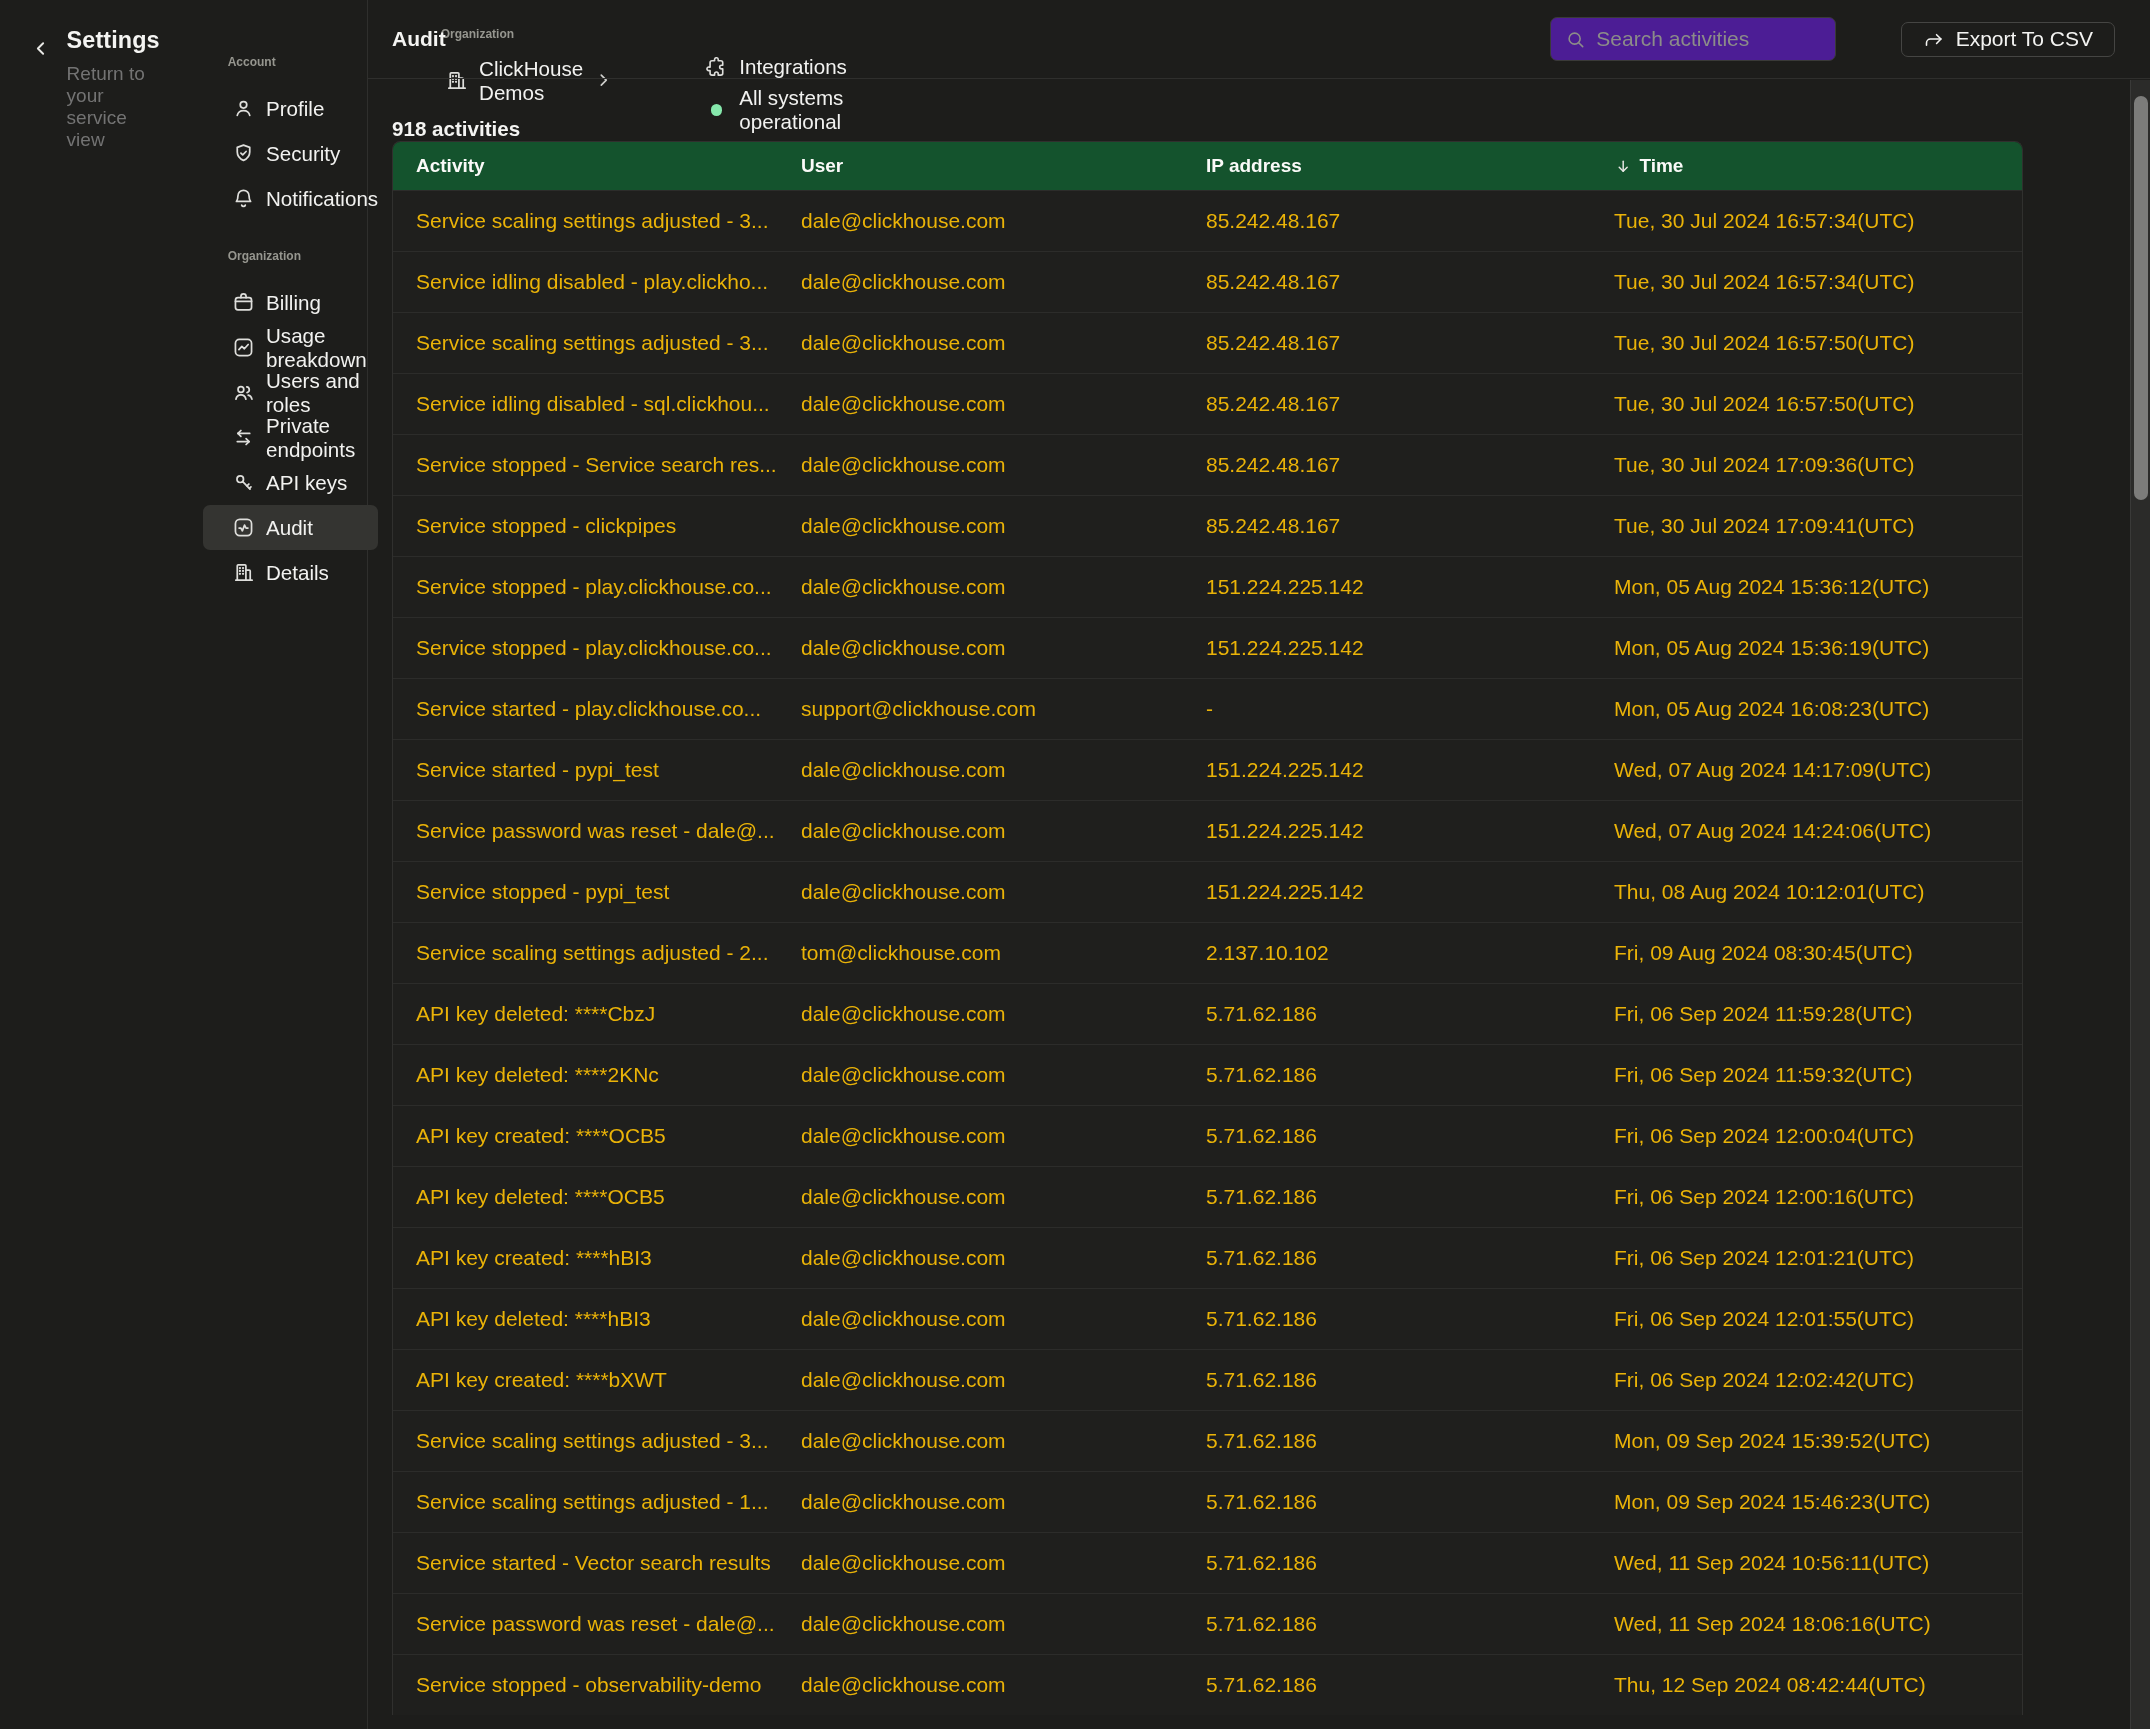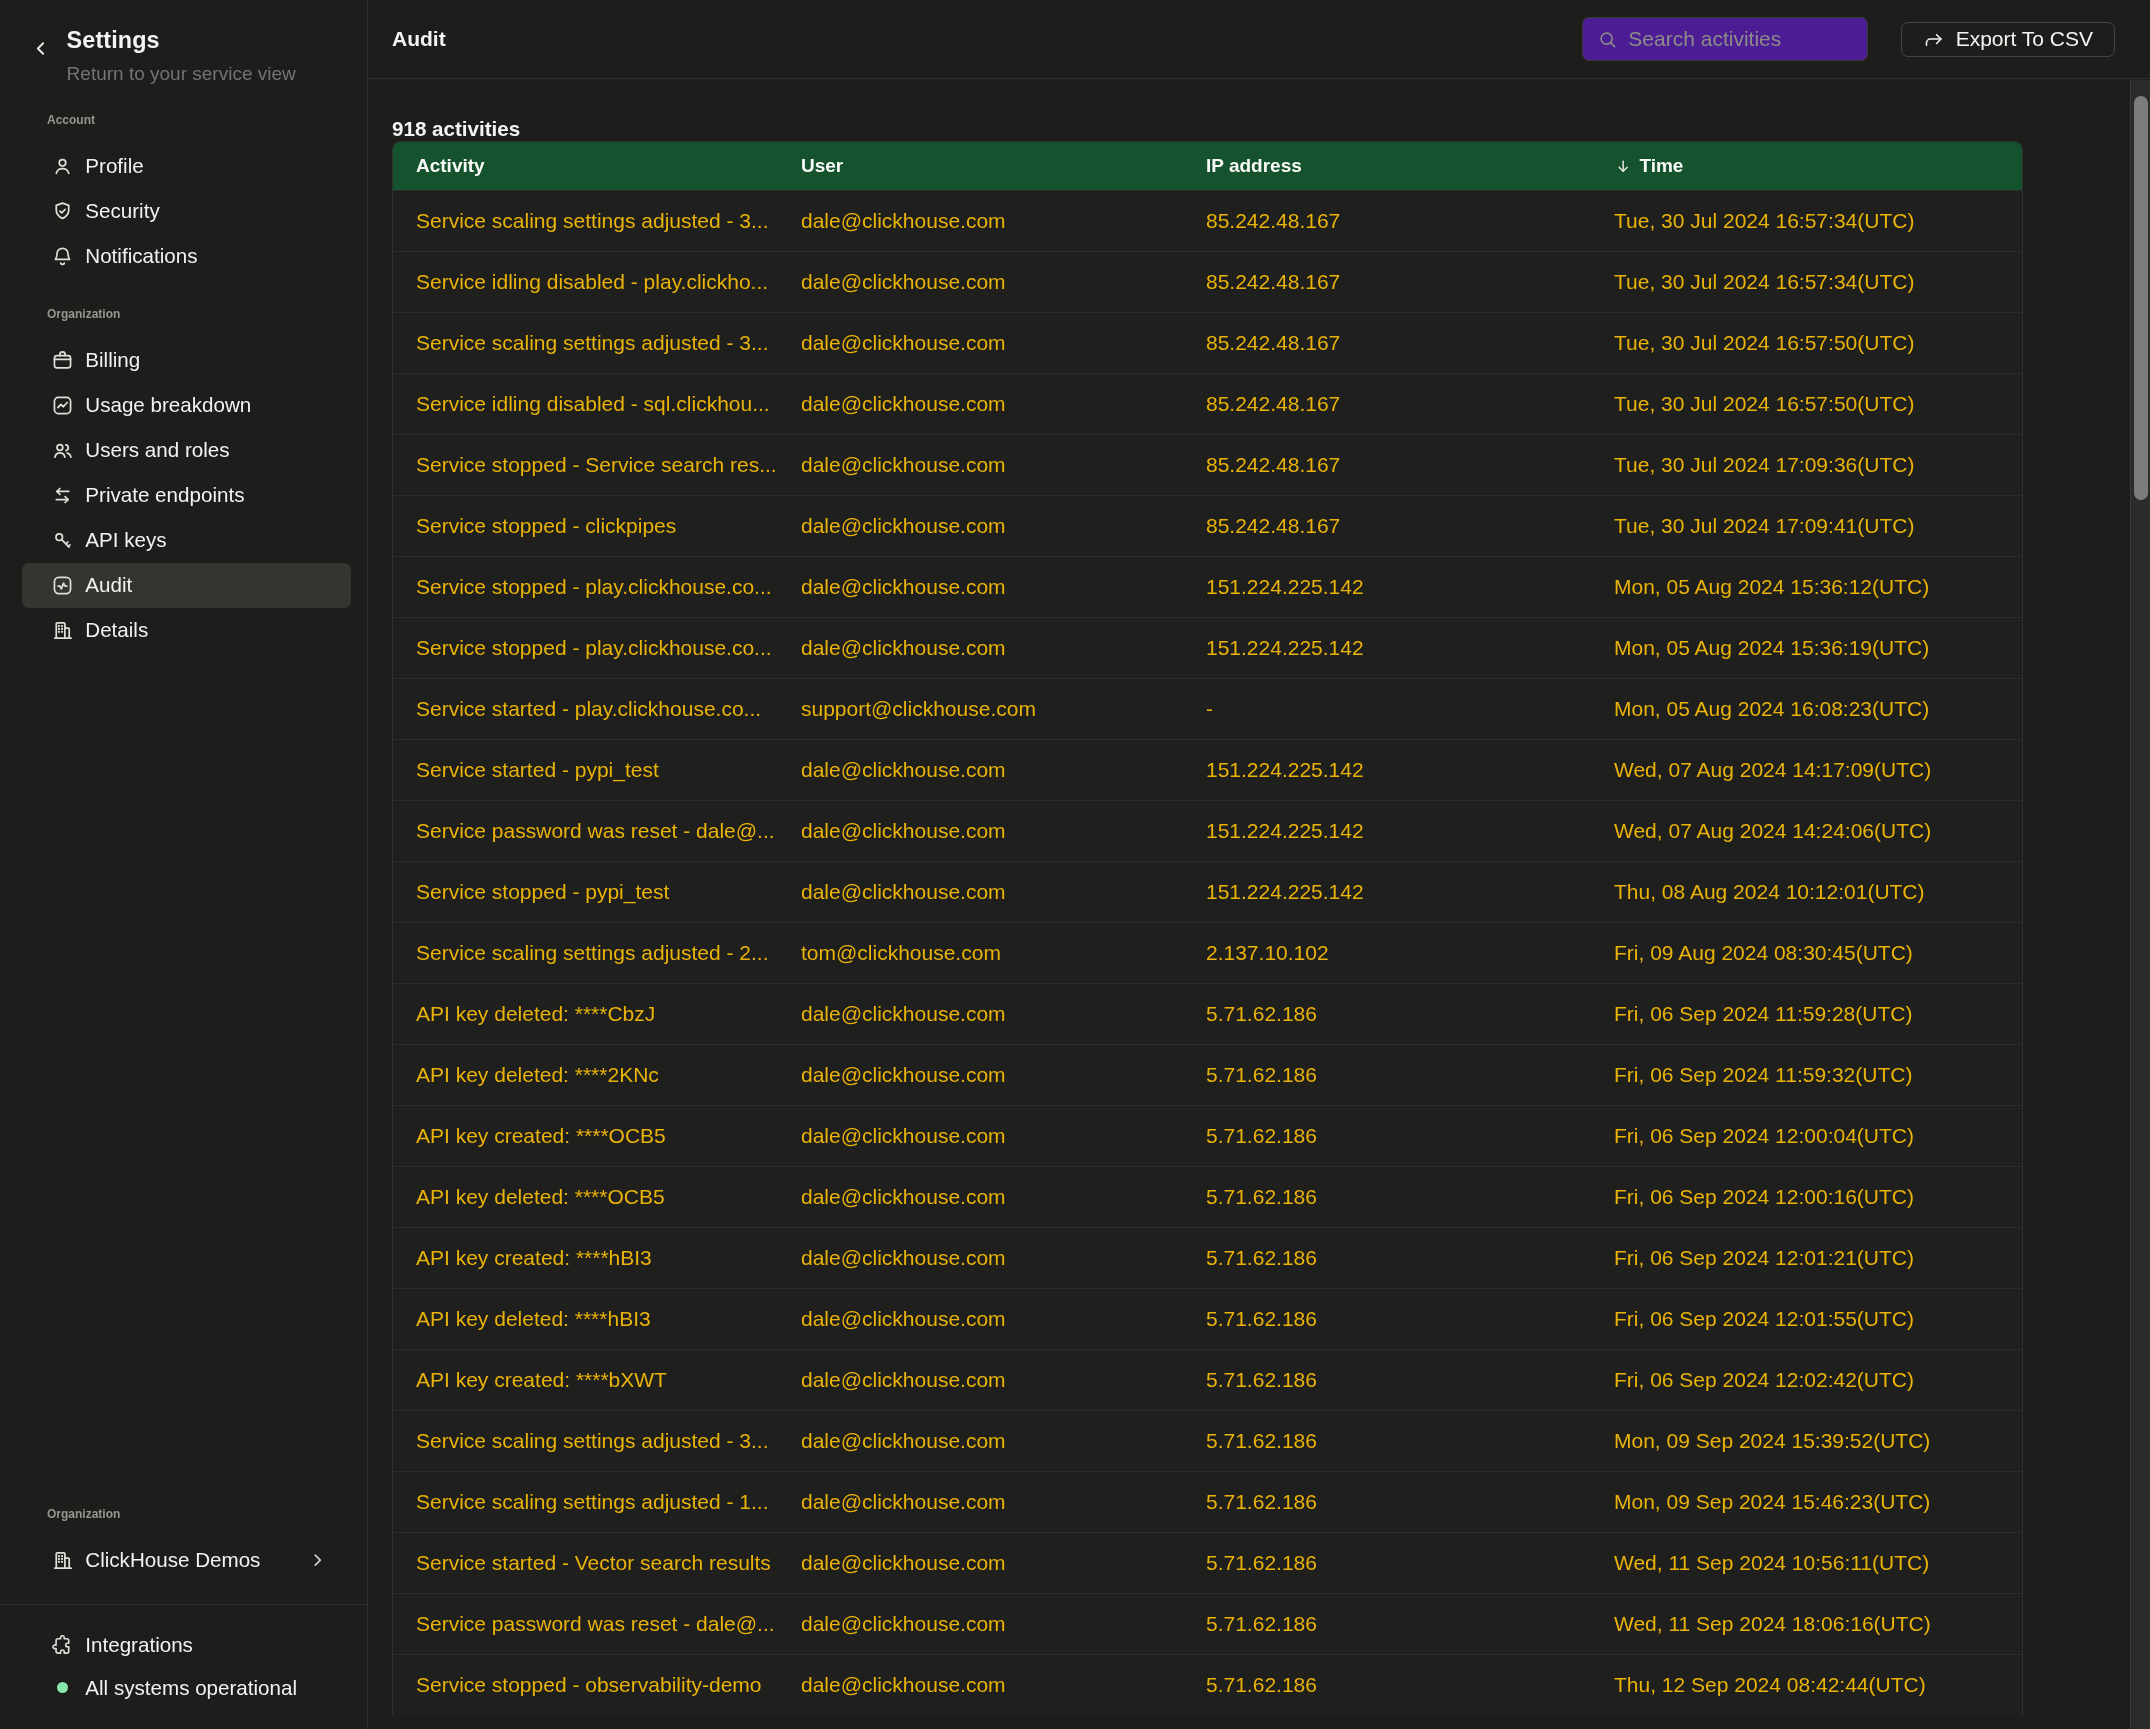--- a/index.html
+++ b/index.html
@@ -8,21 +8,21 @@
     background: #1d1d1b;
     color: #f4f4f2;
     font-family: "Liberation Sans", "DejaVu Sans", sans-serif;
   }
   .app { display: flex; width: 100%; height: 100%; }
 
   
   .sidebar {
     width: 368px; flex: 0 0 368px; height: 100%;
     border-right: 0.7px solid #2f2f2d;
-    display: flex; flex-direction: column;
+    display: flex; flex-direction: row;
     padding-top: 27px;
   }
   .sb-header { display: flex; align-items: flex-start; padding: 0 21px 0 30px; gap: 15.6px; }
   .back-btn { background: none; border: none; color: #e8e8e5; cursor: pointer; margin-top: 11.3px; }
   .back-btn svg { width: 21px; height: 21px; display: block; }
   .sb-title { font-size: 23.4px; font-weight: 700; letter-spacing: 0.1px; }
   .sb-subtitle { font-size: 19px; color: #737373; margin-top: 8.5px; }
 
   .sb-section { margin-top: 28px; }
   .section-label { font-size: 12px; font-weight: 600; color: #96968f; padding-left: 47px; margin-bottom: 17px; }
@@ -64,20 +64,21 @@
   .search-box input {
     flex: 1; min-width: 0; background: transparent; border: none; outline: none;
     color: #f4f4f2; font-size: 21px; font-family: "Liberation Sans", "DejaVu Sans", sans-serif;
   }
   .search-box input::placeholder { color: #8c8c89; }
   .export-btn {
     height: 35px; background: transparent; border: 0.7px solid #454543; border-radius: 7px;
     color: #f4f4f2; font-size: 21px; font-weight: 500; display: flex; align-items: center;
     gap: 11.3px; padding: 0 21px; cursor: pointer;
     font-family: "Liberation Sans", "DejaVu Sans", sans-serif;
+    margin-left: 32px;
   }
   .export-btn .nav-icon { width: 21px; height: 21px; flex: 0 0 21px; color: #f4f4f2; }
   .export-btn .nav-icon svg { width: 21px; height: 21px; }
 
   .content { padding: 38px 0 0 24px; flex: 1; overflow: hidden; }
   .count { font-size: 20.6px; font-weight: 700; }
 
   .table {
     width: 1631px; border: 0.7px solid #30302e; border-bottom: none;
     border-radius: 8.5px 8.5px 0 0; overflow: hidden; background: #1f1f1d;

